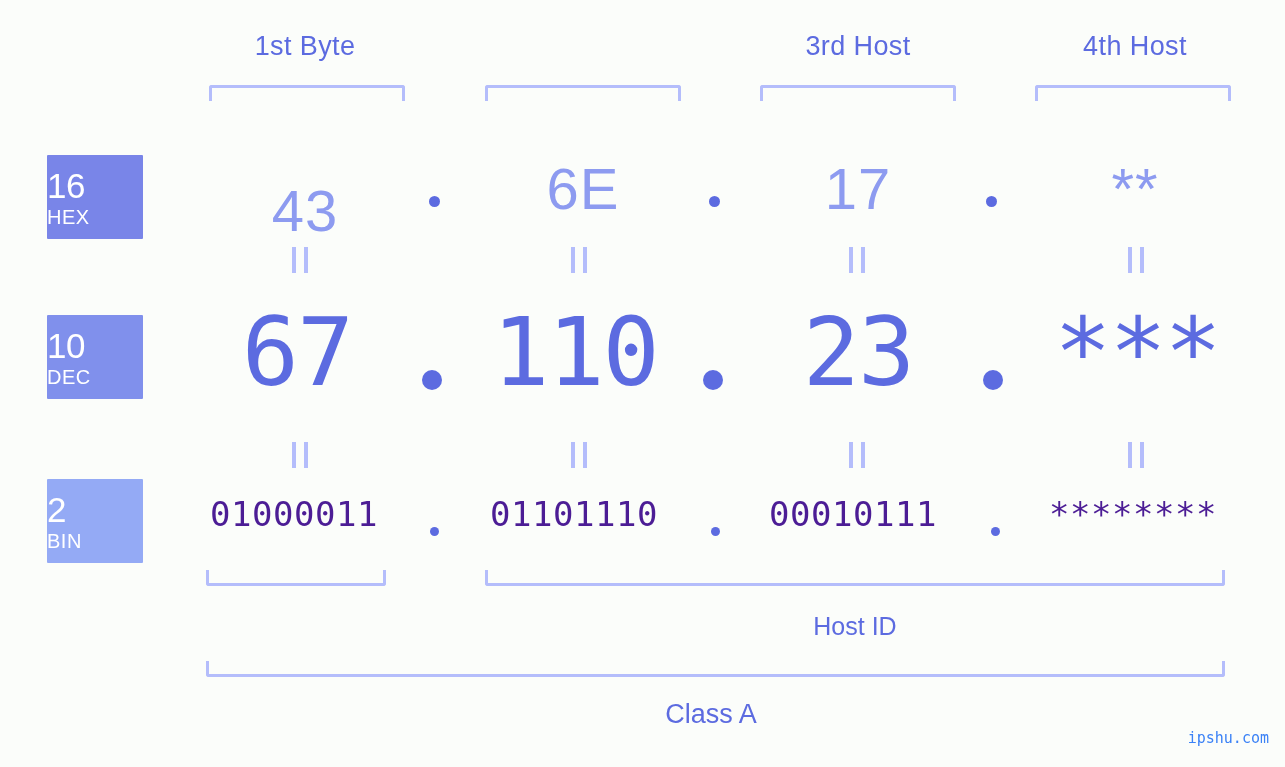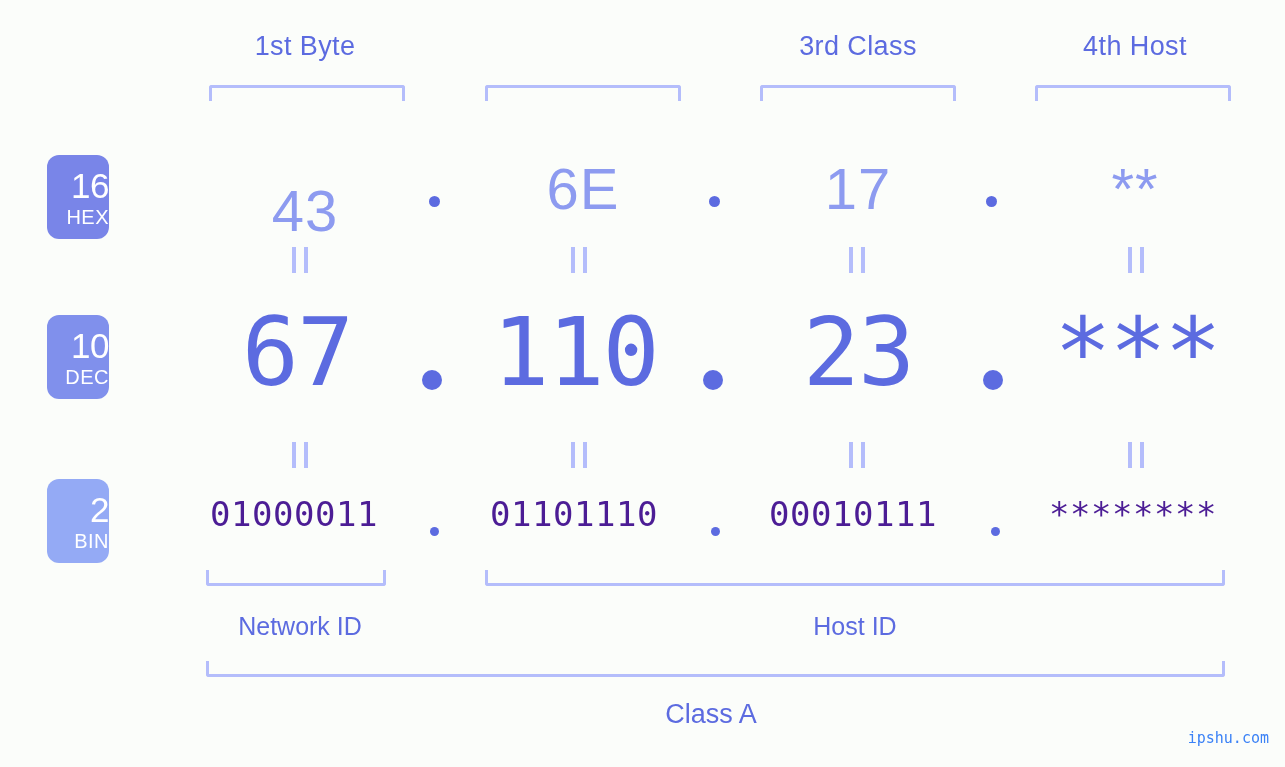--- a/index.html
+++ b/index.html
@@ -32,27 +32,27 @@
     box-sizing:border-box;
     height:16px;
   }
   .bracket.down{ border-bottom:none; border-radius:3px 3px 0 0;}
   .bracket.up{ border-top:none; border-radius:0 0 3px 3px;}
 
   
   .badge{
     position:absolute;
     left:47px;
-    width:62px;
+    width:96px;
     height:84px;
-    border-radius:12px;
+    border-radius:1px;
     color:#ffffff;
     display:flex;
     flex-direction:column;
-    align-items:flex-end;
+    align-items:flex-start;
     justify-content:center;
     line-height:1;
   }
   .badge .num{font-size:35px;font-weight:400;letter-spacing:-0.5px;}
   .badge .lbl{font-size:20px;margin-top:4px;letter-spacing:.5px;}
 
   
   .cell{
     position:absolute;
     width:230px;
@@ -136,21 +136,21 @@
     color:#3b82f6;
     letter-spacing:0px;
   }
 </style>
 </head>
 <body style="background: rgb(251, 253, 250);">
 
 <div class="stage">
 
   <div class="byte-head" style="left:195px;">1st Byte</div>
-  <div class="byte-head" style="left:748px;">3rd Class</div>
+  <div class="byte-head" style="left:748px;">3rd Host</div>
   <div class="byte-head" style="left:1025px;">4th Host</div>
 
   <div class="bracket down" style="left:209px;top:85px;width:196px;"></div>
   <div class="bracket down" style="left:485px;top:85px;width:196px;"></div>
   <div class="bracket down" style="left:760px;top:85px;width:196px;"></div>
   <div class="bracket down" style="left:1035px;top:85px;width:196px;"></div>
 
   <div class="badge" style="top: 155px; background: rgb(121, 133, 232);" id="badge-hex">
     <span class="num">16</span>
     <span class="lbl">HEX</span>
@@ -223,21 +223,20 @@
     <div class="cell" style="left:738px;">00010111</div>
     <div class="cell" style="left:1018px;">********</div>
     <div class="dot bin" style="left:430px;top:527px;"></div>
     <div class="dot bin" style="left:711px;top:527px;"></div>
     <div class="dot bin" style="left:991px;top:527px;"></div>
   </div>
 
   <div class="bracket up" style="left:206px;top:570px;width:180px;"></div>
   <div class="bracket up" style="left:485px;top:570px;width:740px;"></div>
 
-  <div class="idlabel" style="left:190px;top:612px;width:220px;">Network ID</div>
   <div class="idlabel" style="left:745px;top:612px;width:220px;">Host ID</div>
 
   <div class="bracket up" style="left:206px;top:661px;width:1019px;"></div>
   <div class="classlabel" style="left:601px;top:699px;width:220px;">Class A</div>
 
   <div class="watermark">ipshu.com</div>
 
 </div>
 
 </body></html>

